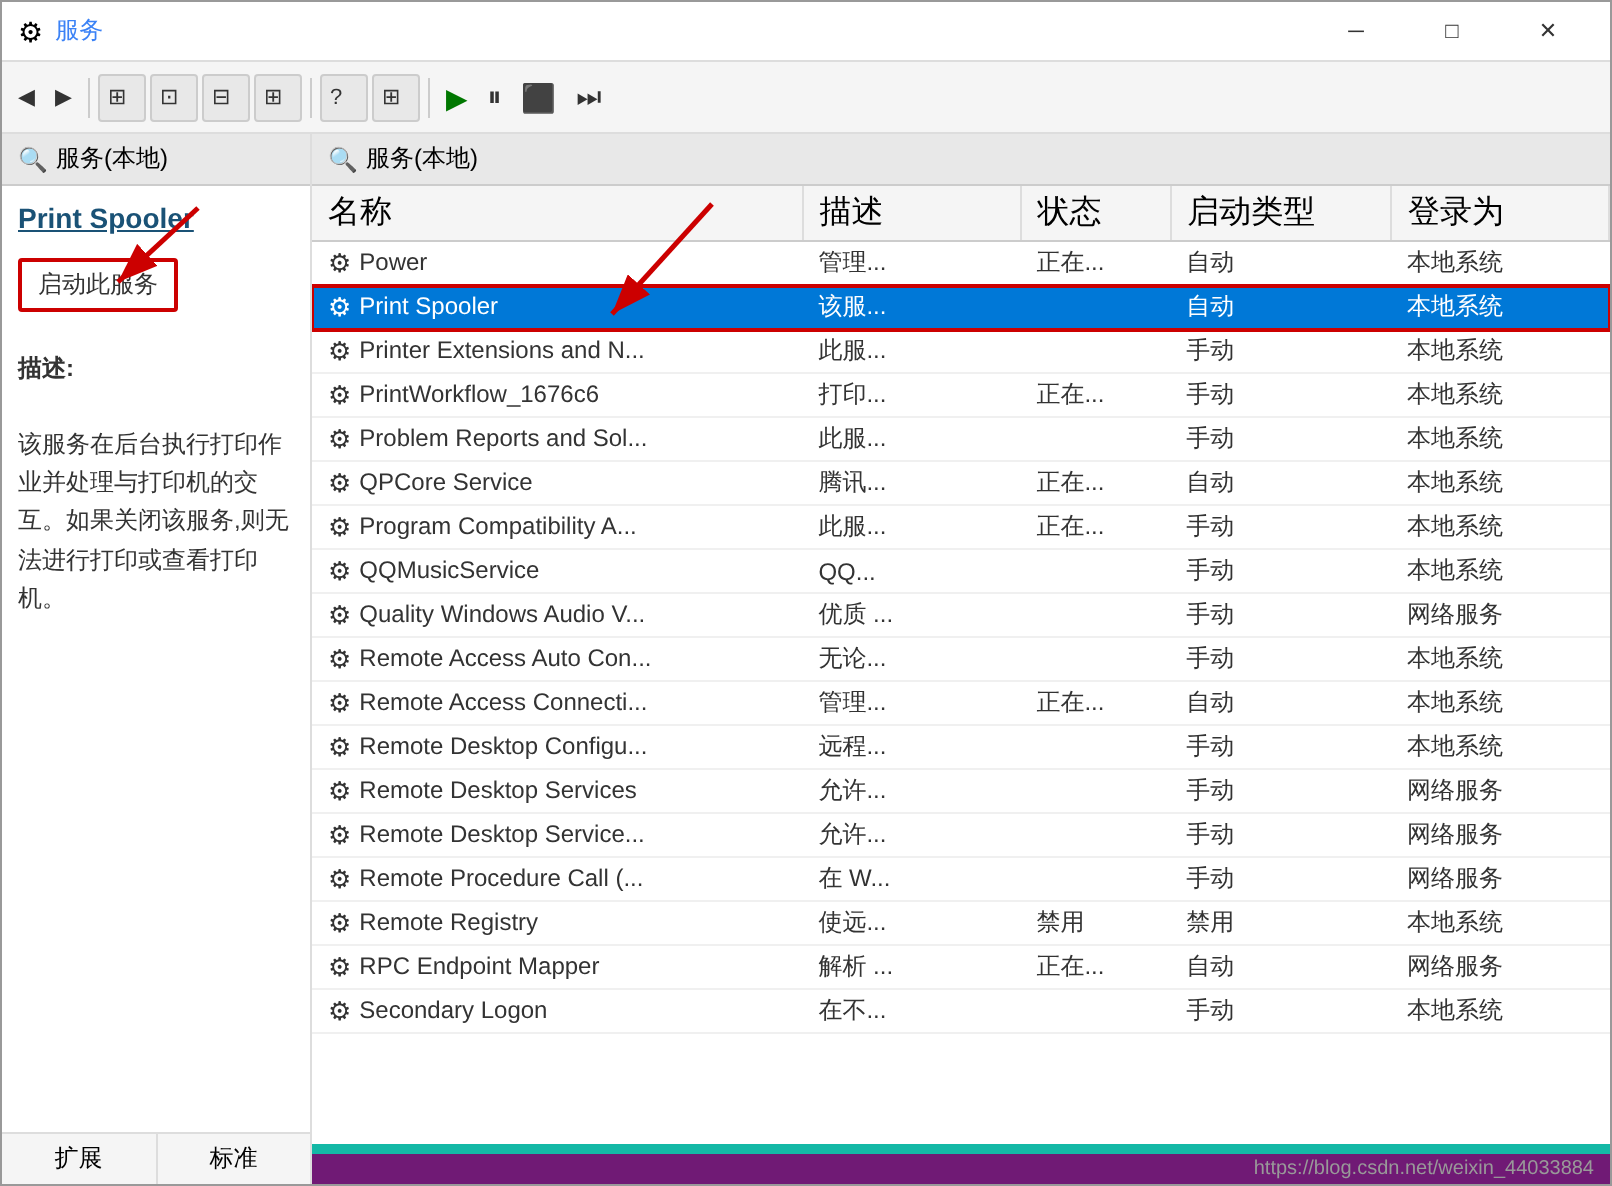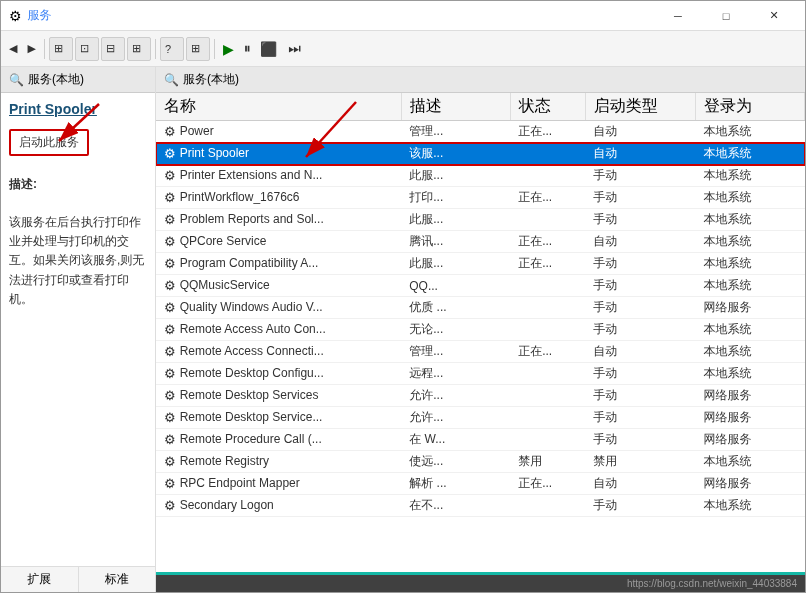--- a/index.html
+++ b/index.html
@@ -208,22 +208,22 @@
       padding: 2px 8px;
       font-size: 12px;
       color: #333;
       white-space: nowrap;
       overflow: hidden;
       text-overflow: ellipsis;
       max-width: 120px;
     }
     .status-bar {
       height: 20px;
-      background: #404040;
-      border-top: 3px solid #14b8a6;
+      background: #701a75;
+      border-top: 5px solid #14b8a6;
       display: flex;
       align-items: center;
       padding: 0 8px;
       font-size: 11px;
       color: #555;
       justify-content: flex-end;
     }
     
     .services-table::-webkit-scrollbar { width: 16px; }
     .services-table::-webkit-scrollbar-track { background: #f5f5f5; }

